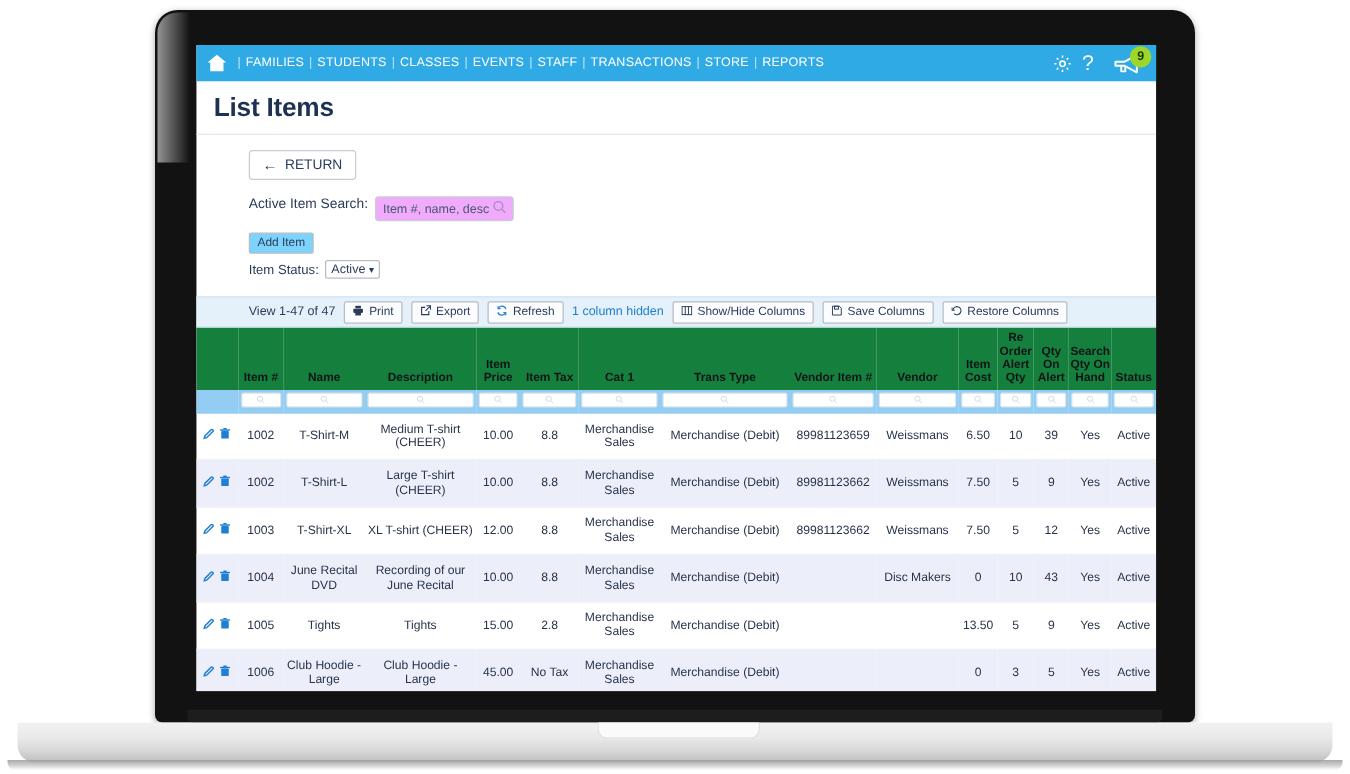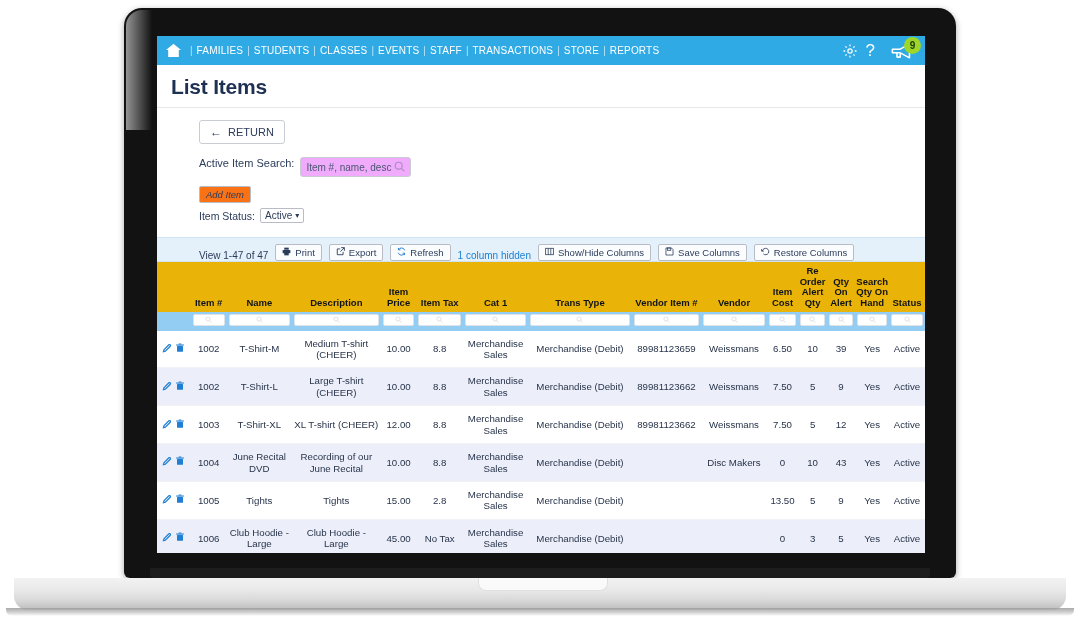--- a/index.html
+++ b/index.html
@@ -198,26 +198,25 @@
     background: transparent;
   }
   .search-box input::placeholder { color: #4a5870; opacity: 1; }
   .mini-search-icon { flex: 0 0 auto; opacity: .45; }
 
   .add-item-btn {
     margin-top: 9px;
     display: inline-block;
     border: 1px solid #b9bcc4;
     border-radius: 2px;
-    background: #f97316;
+    background: #7dd3fc;
     font-size: 9.5px;
     color: #2b3c5a;
     padding: 2px 6px;
     cursor: pointer;
-    font-style: italic;
   }
   .status-row {
     margin-top: 5px;
     display: flex;
     align-items: center;
     gap: 5px;
   }
   .status-label { font-size: 10.5px; color: #2b3c5a; }
   .status-select {
     border: 1px solid #b9bcc4;
@@ -234,21 +233,21 @@
   .chev { font-size: 8px; }
 
   
   .toolbar {
     margin-top: 8px;
     background: #e4f1fb;
     border-top: 1px solid #cfe3f2;
     border-bottom: 1px solid #cfe3f2;
     height: 25px;
     display: flex;
-    align-items: flex-end;
+    align-items: center;
     gap: 7px;
     padding: 0 14px 0 42px;
     flex: 0 0 auto;
   }
   .view-count { font-size: 10px; color: #2b3c5a; white-space: nowrap; }
   .tb-btn {
     display: inline-flex;
     align-items: center;
     gap: 4px;
     border: 1px solid #b9bcc4;
@@ -268,21 +267,21 @@
   }
 
   
   .table-wrap { flex: 1 1 auto; overflow: hidden; }
   table.grid {
     width: 100%;
     border-collapse: collapse;
     table-layout: fixed;
   }
   table.grid thead th {
-    background: #eab308;
+    background: #15803d;
     color: #101418;
     font-size: 9.5px;
     font-weight: bold;
     text-align: center;
     vertical-align: bottom;
     padding: 4px 1px 3px 1px;
     line-height: 1.12;
   }
   table.grid thead tr.filter-row th {
     background: #93cdf3;

